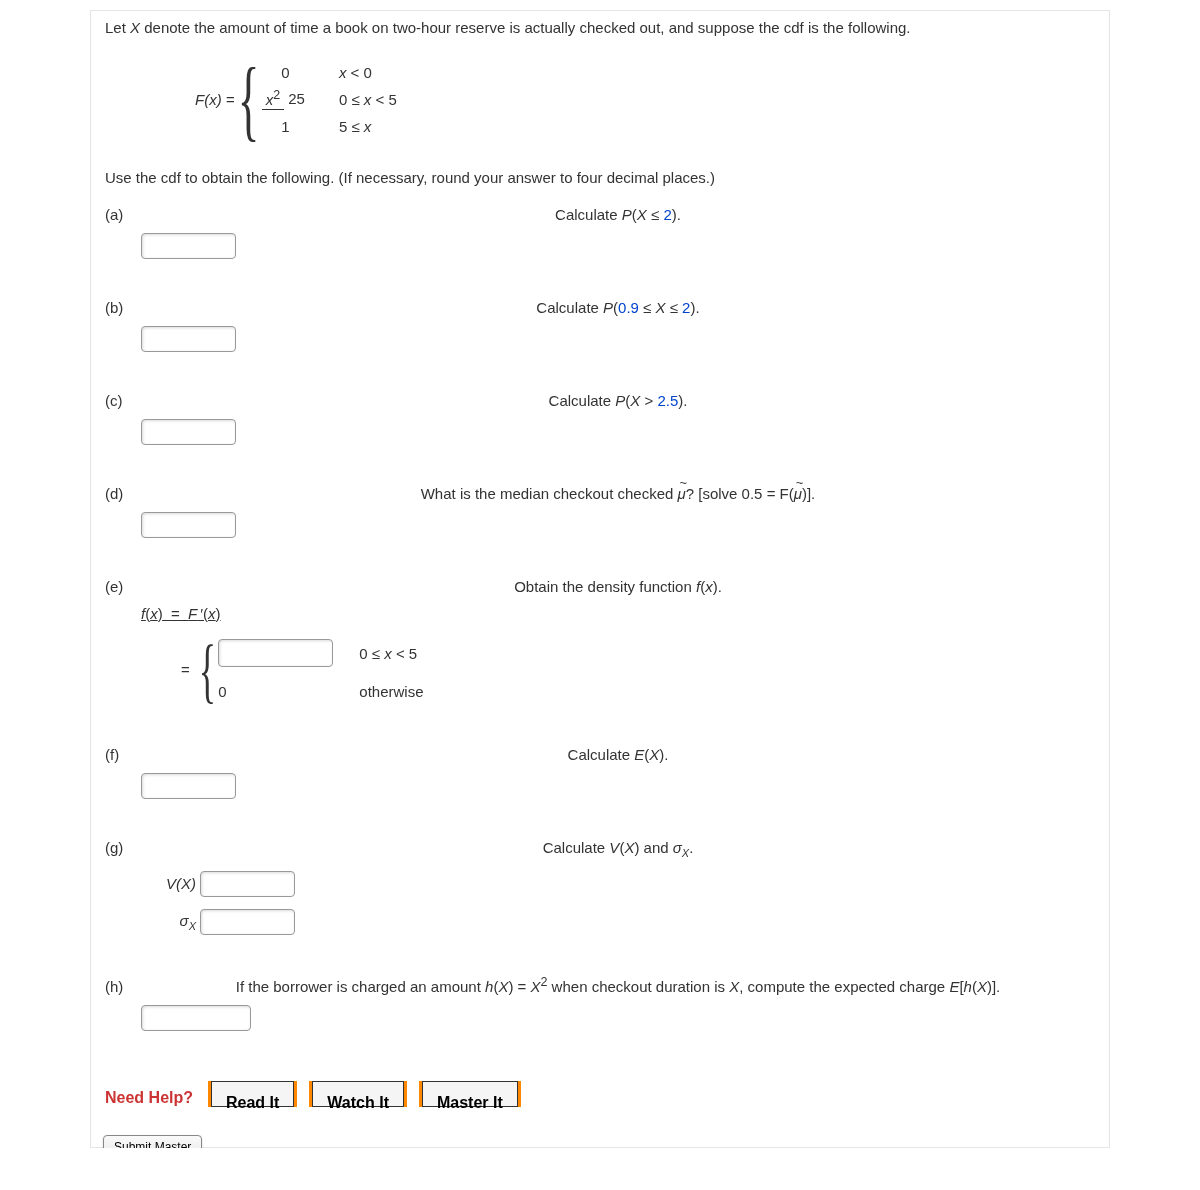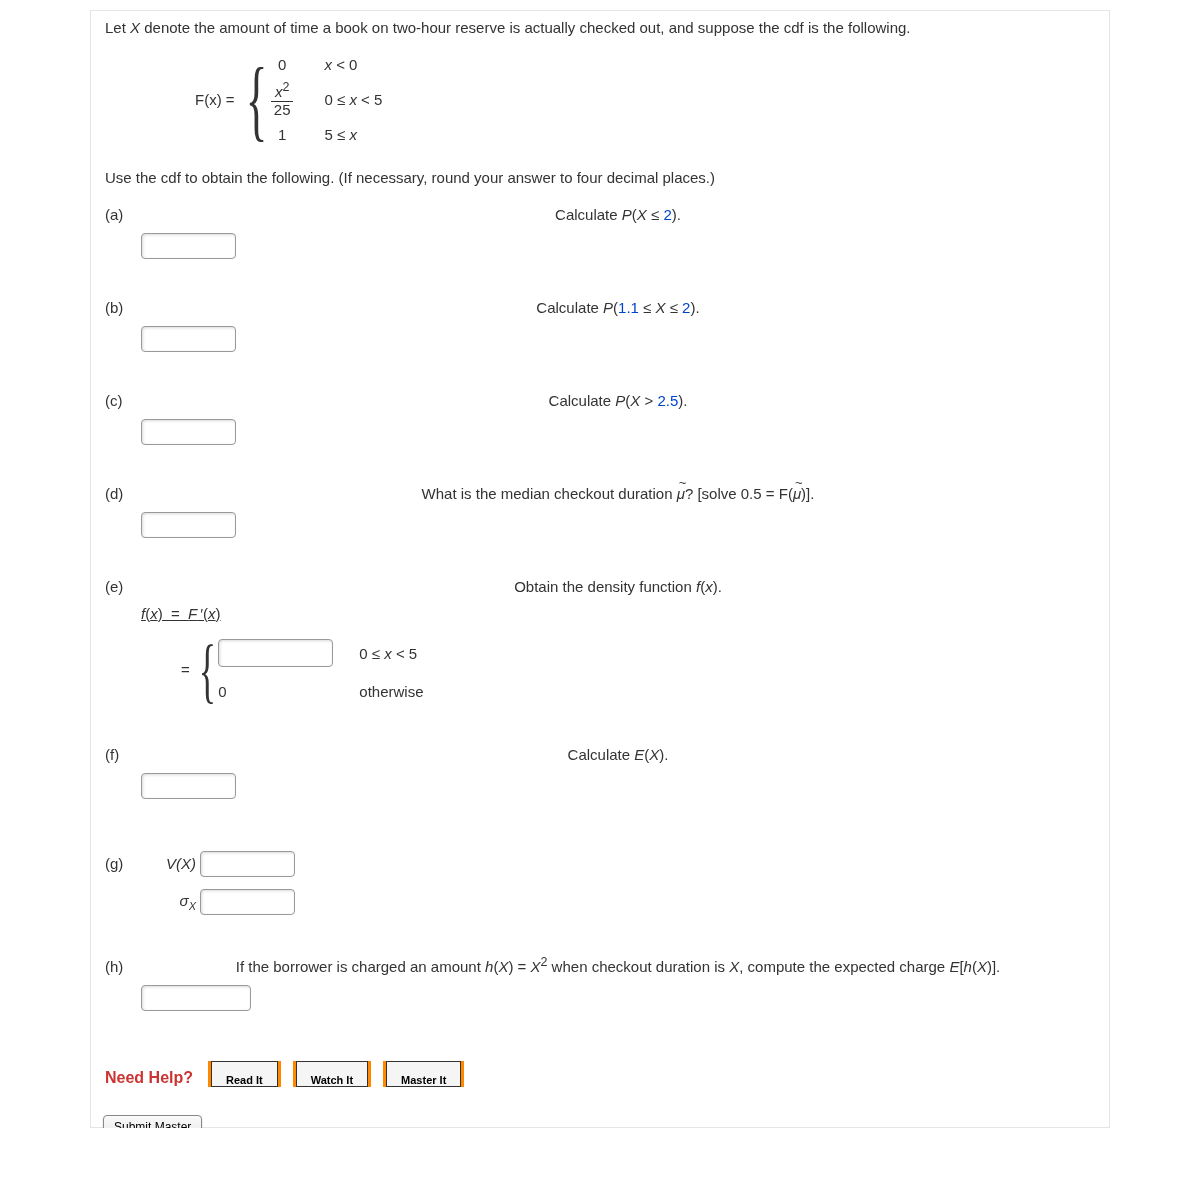--- a/index.html
+++ b/index.html
@@ -35,21 +35,21 @@
     }
     .var-x {
       font-style: italic;
     }
     .cdf-block {
       display: flex;
       align-items: center;
       margin: 15px 0 15px 90px;
     }
     .fx-label {
-      margin-right: 8px;
+      font-style: italic;
     }
     .brace-wrap {
       display: flex;
       align-items: center;
     }
     .brace {
       font-size: 90px;
       font-weight: 100;
       line-height: 90px;
       font-family: serif;
@@ -62,21 +62,21 @@
       grid-template-columns: auto auto;
       column-gap: 30px;
       row-gap: 8px;
       align-items: center;
     }
     .case-val {
       text-align: center;
     }
     .frac {
       display: inline-flex;
-      flex-direction: column;
+      flex-direction: row;
       align-items: center;
       vertical-align: middle;
       line-height: 1.1;
     }
     .frac .num {
       border-bottom: 1px solid #333;
       padding: 0 4px;
     }
     .frac .den {
       padding: 0 4px;
@@ -180,21 +180,21 @@
       font-weight: bold;
       font-size: 16px;
       margin-right: 18px;
     }
     .help-btn {
       height: 25px;
       padding: 12px 14px;
       margin-right: 18px;
       background: #f5f5f5;
       border: 1px solid #333;
-      font-size: 11px;
+      font-size: 16px;
       font-weight: bold;
       font-family: Arial, sans-serif;
       cursor: pointer;
       box-shadow: 3px 0 0 #ff8800, -3px 0 0 #ff8800;
       position: relative;
     }
     .help-btn::before {
       content: '';
       position: absolute;
       left: -4px;
@@ -285,21 +285,21 @@
           <div class="input-row"><input type="text" class="answer-input" style=""></div>
         </div>
       </div>
     </div>
 
     <div class="part">
       <div class="part-row">
         <div class="part-label">(b)</div>
         <div class="part-body">
           <div class="prompt">
-            <span>Calculate </span><span class="var-x">P</span>(<span class="blue">1.1</span> ≤ <span class="var-x">X</span> ≤ <span class="blue">2</span>).
+            <span>Calculate </span><span class="var-x">P</span>(<span class="blue">0.9</span> ≤ <span class="var-x">X</span> ≤ <span class="blue">2</span>).
           </div>
           <div class="input-row"><input type="text" class="answer-input" style=""></div>
         </div>
       </div>
     </div>
 
     <div class="part">
       <div class="part-row">
         <div class="part-label">(c)</div>
         <div class="part-body">
@@ -309,21 +309,21 @@
           <div class="input-row"><input type="text" class="answer-input" style=""></div>
         </div>
       </div>
     </div>
 
     <div class="part">
       <div class="part-row">
         <div class="part-label">(d)</div>
         <div class="part-body">
           <div class="prompt">
-            <span>What is the median checkout duration </span><span class="mu-tilde">μ</span><span>? [solve </span><span>0.5 = F(</span><span class="mu-tilde">μ</span><span>)].</span>
+            <span>What is the median checkout checked </span><span class="mu-tilde">μ</span><span>? [solve </span><span>0.5 = F(</span><span class="mu-tilde">μ</span><span>)].</span>
           </div>
           <div class="input-row"><input type="text" class="answer-input" style=""></div>
         </div>
       </div>
     </div>
 
     <div class="part">
       <div class="part-row">
         <div class="part-label">(e)</div>
         <div class="part-body">
@@ -356,20 +356,23 @@
           </div>
           <div class="input-row"><input type="text" class="answer-input" style=""></div>
         </div>
       </div>
     </div>
 
     <div class="part">
       <div class="part-row">
         <div class="part-label">(g)</div>
         <div class="part-body">
+          <div class="prompt">
+            <span>Calculate </span><span class="var-x">V</span>(<span class="var-x">X</span>)<span> and </span><span class="sigma-sub">σ</span><span class="sub">X</span><span>.</span>
+          </div>
           <div class="g-row">
             <div class="g-label"><span class="var-x">V</span>(<span class="var-x">X</span>)</div>
             <input type="text" class="answer-input" style="">
           </div>
           <div class="g-row">
             <div class="g-label"><span class="sigma-sub">σ</span><span class="sub">X</span></div>
             <input type="text" class="answer-input" style="">
           </div>
         </div>
       </div>

